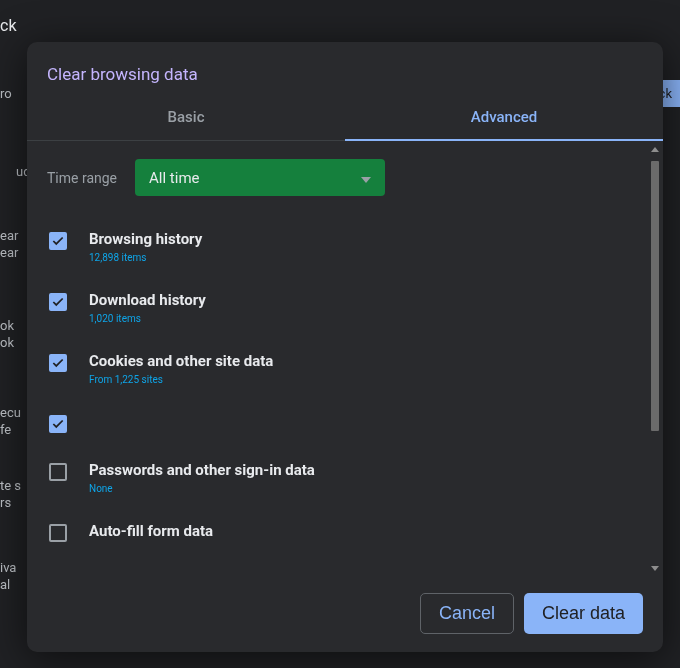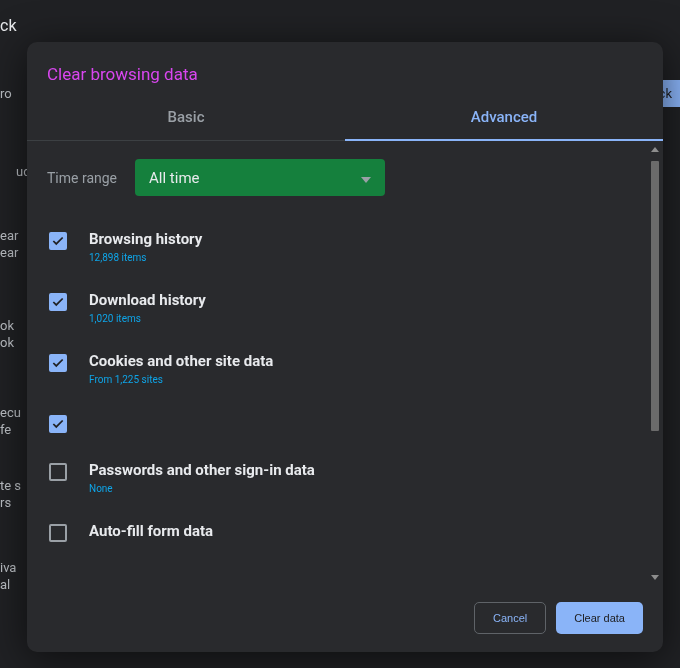--- a/index.html
+++ b/index.html
@@ -39,21 +39,21 @@
     background: #292a2d;
     border-radius: 10px;
     box-shadow: 0 6px 40px rgba(0,0,0,0.6);
     display: flex;
     flex-direction: column;
     overflow: hidden;
   }
   .dialog-title {
     padding: 22px 24px 12px 20px;
     font-size: 17px;
-    color: #d946ef;
+    color: #c4b5fd;
   }
   .tabs {
     display: flex;
     border-bottom: 1px solid #3c4043;
   }
   .tab {
     flex: 1;
     text-align: center;
     padding: 12px 0 14px 0;
     font-size: 15px;
@@ -157,21 +157,21 @@
     border-radius: 1px;
   }
 
   .footer {
     padding: 16px 20px 18px 20px;
     display: flex;
     justify-content: flex-end;
     gap: 10px;
   }
   .btn {
-    font-size: 11px;
+    font-size: 18px;
     font-weight: 500;
     padding: 9px 18px;
     border-radius: 5px;
     cursor: pointer;
     border: none;
   }
   .btn-secondary {
     background: transparent;
     border: 1px solid #5f6368;
     color: #8ab4f8;

